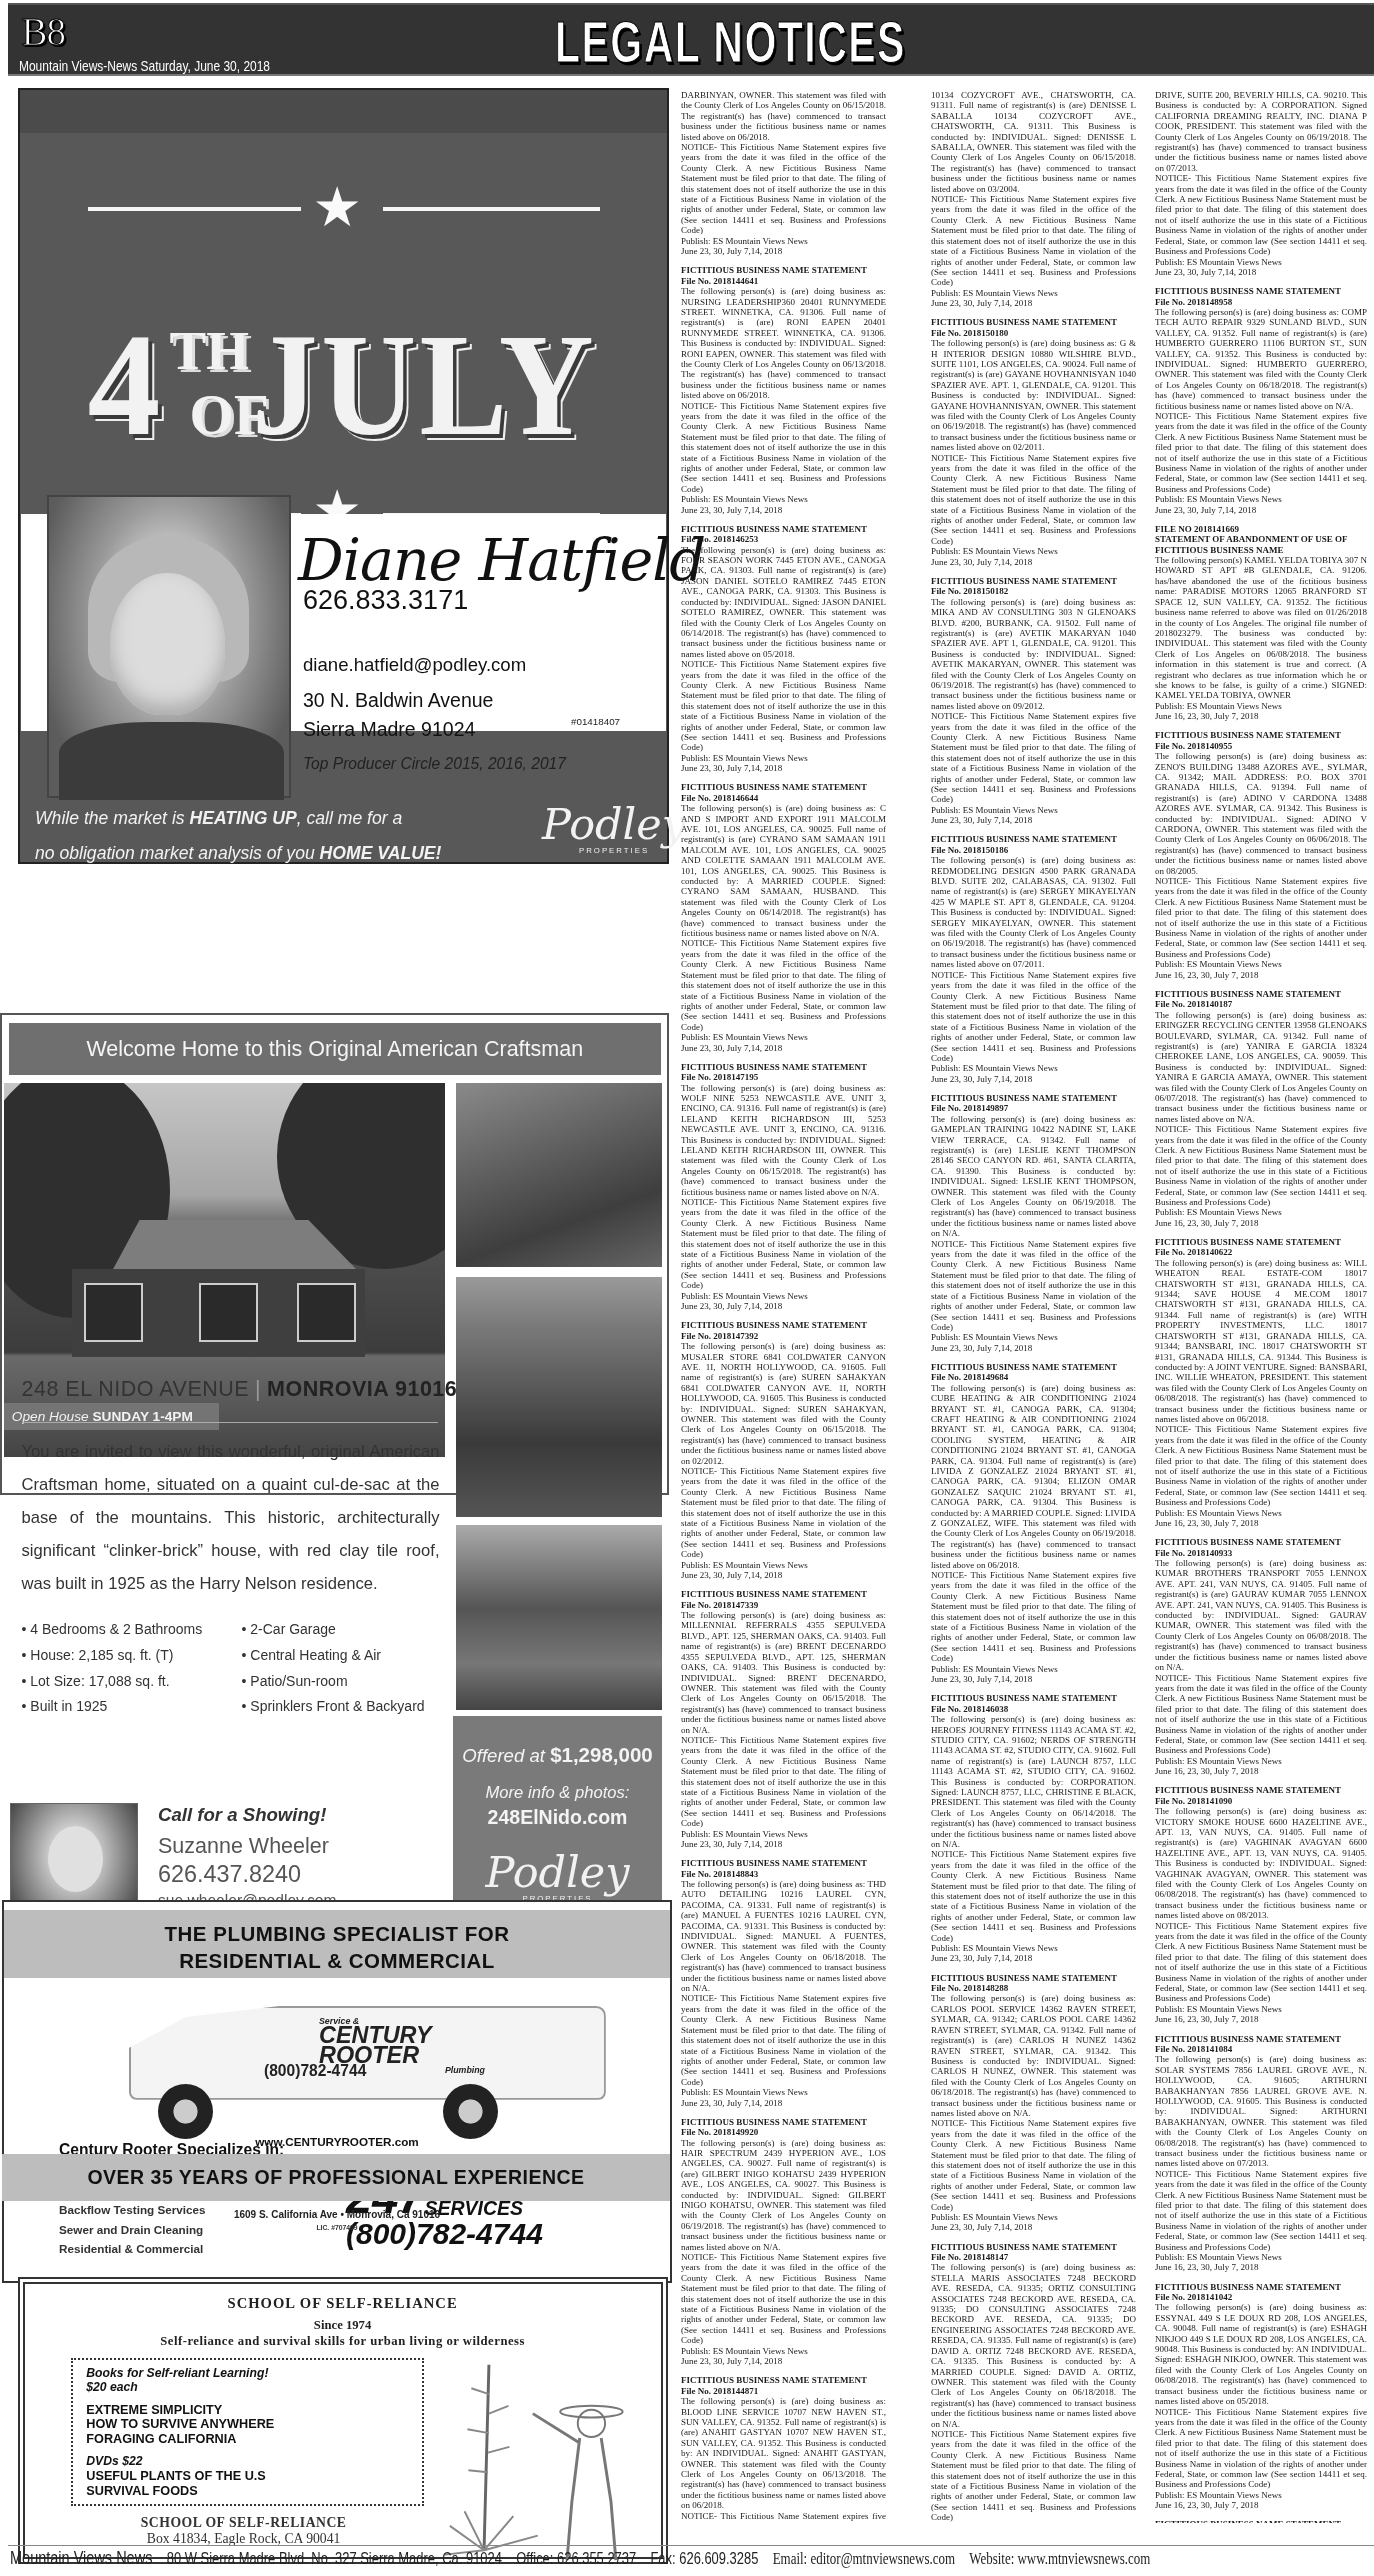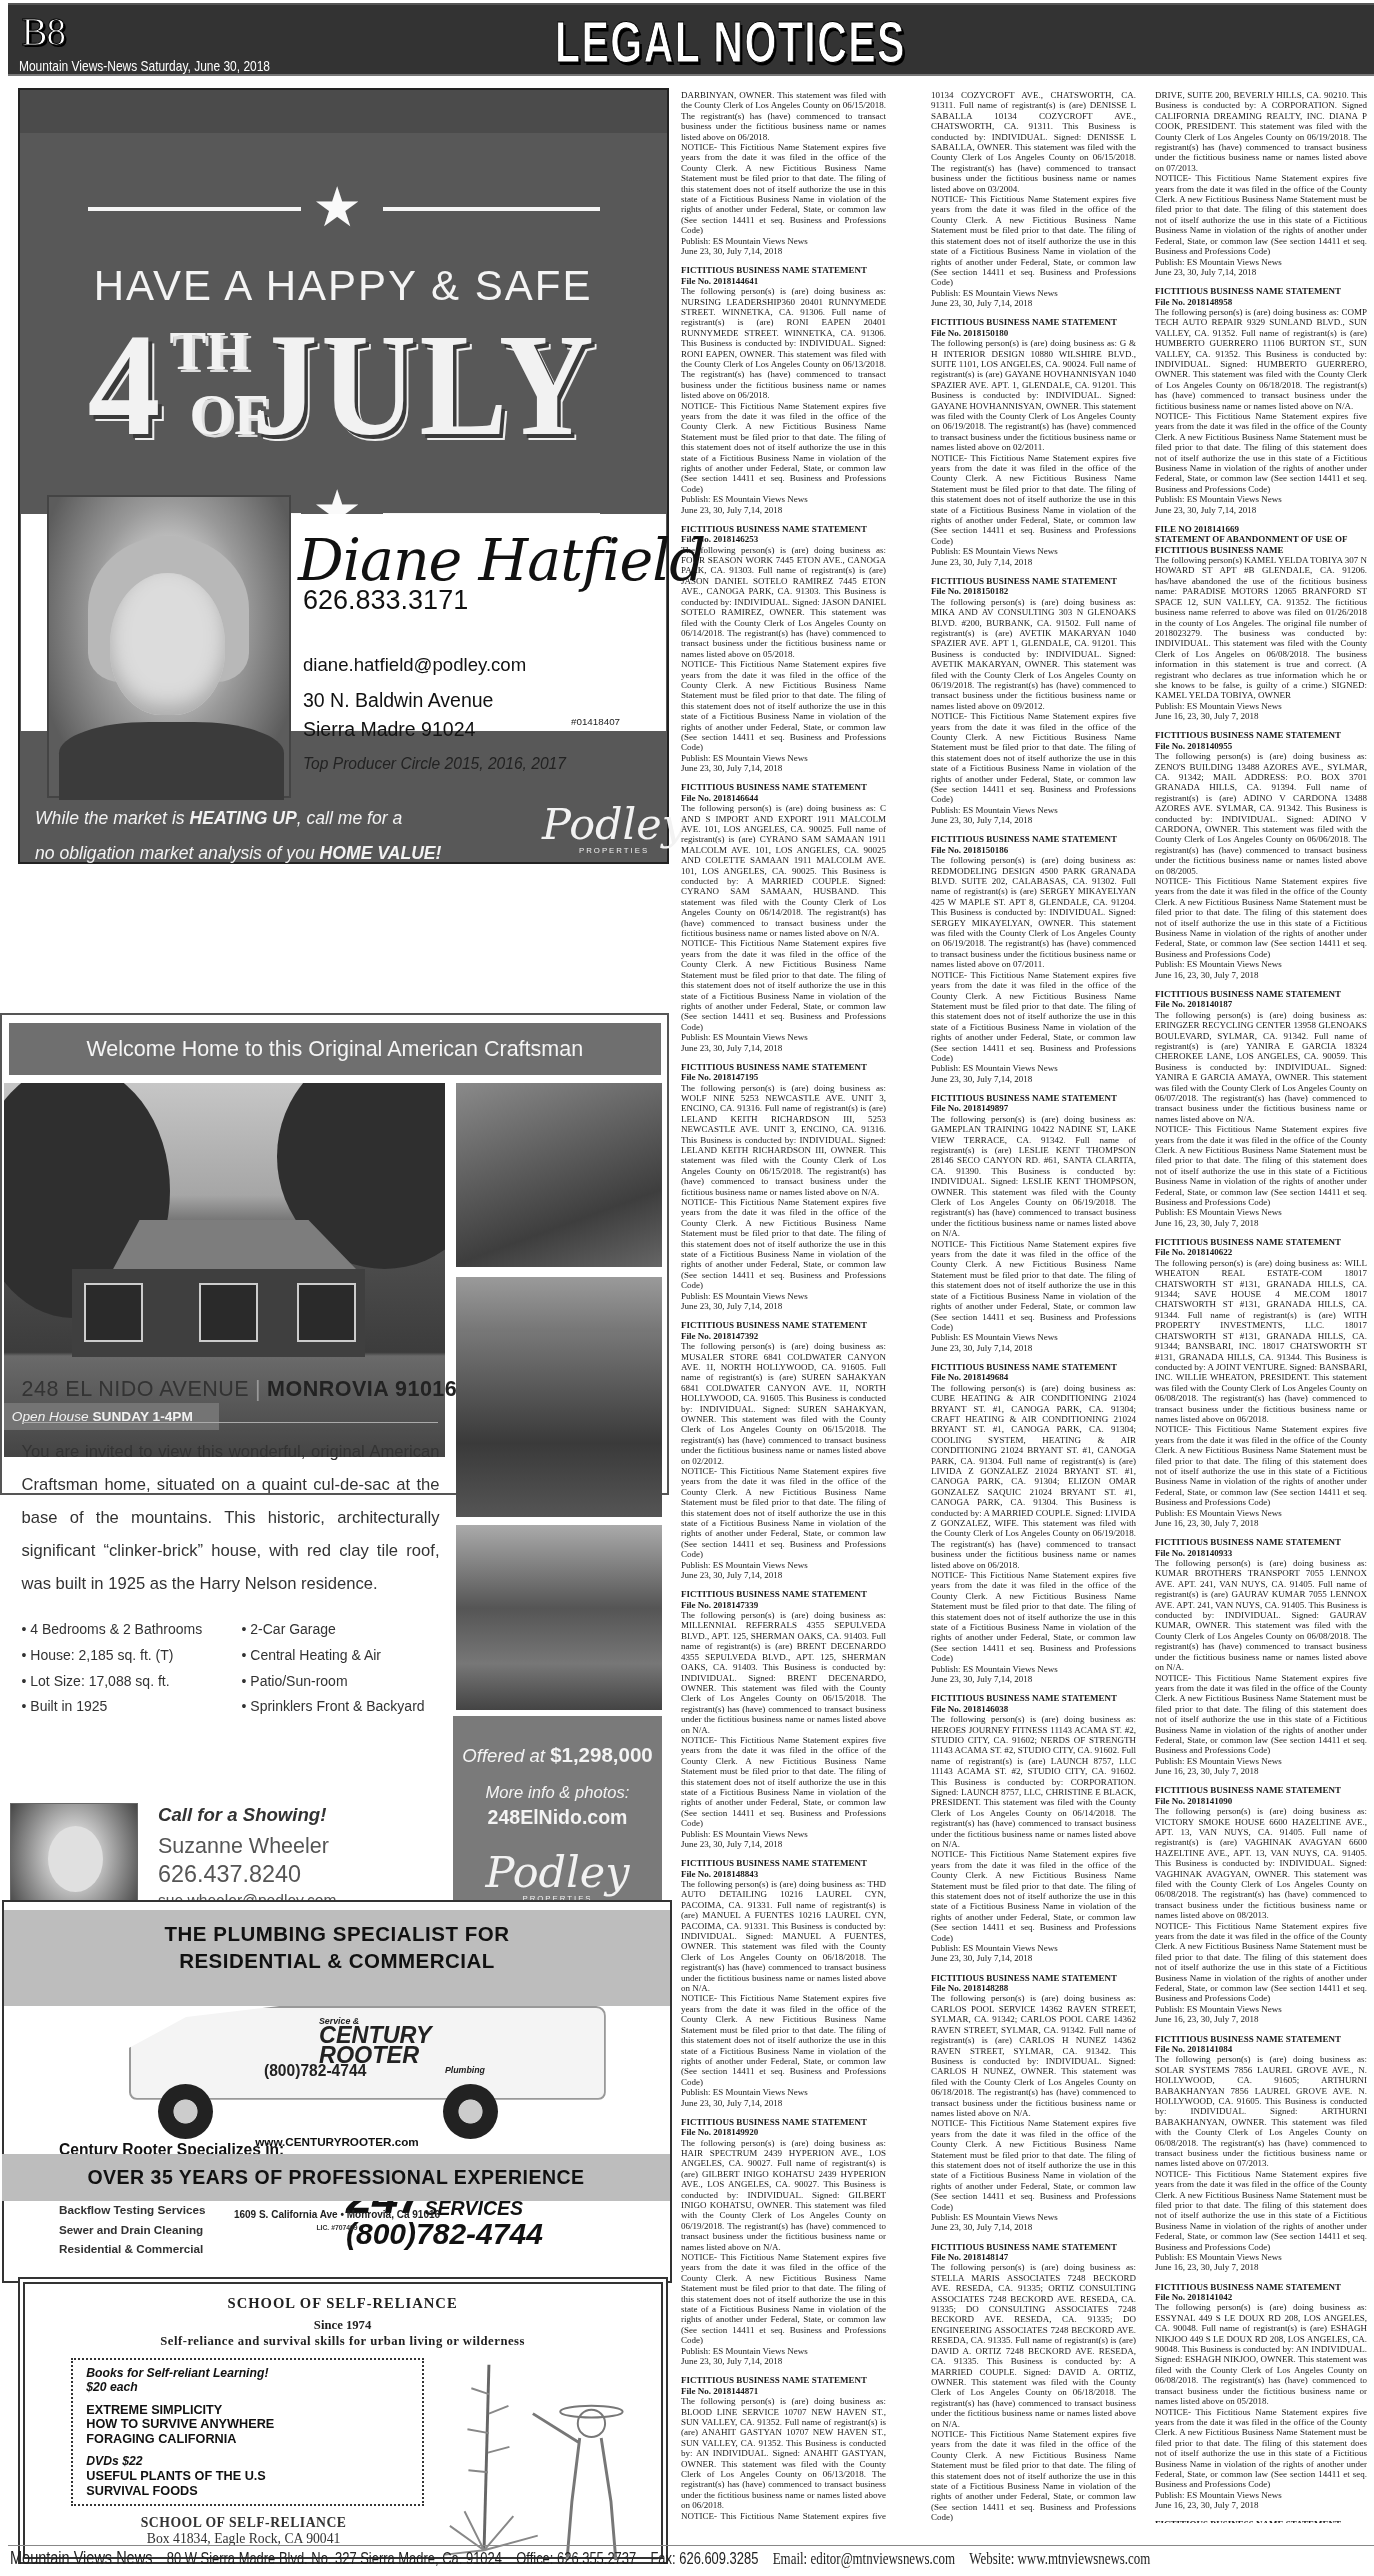--- a/index.html
+++ b/index.html
@@ -72,21 +72,21 @@
   .suz .body { position: absolute; left: 7.8px; top: 96px; width: 112px; height: 35px; border-radius: 40% 40% 0 0; background: #333; }
   .showing { position: absolute; left: 158px; top: 1804px; font-family: "Liberation Sans", sans-serif; color: #444; }
   .showing .cta { font-style: italic; font-weight: bold; font-size: 18.6px; color: #333; }
   .showing .nm { margin-top: 7.8px; font-size: 21.5px; color: #555; }
   .showing .ph { margin-top: 2px; font-size: 23.4px; color: #555; }
   .showing .em { margin-top: 3.9px; font-size: 15.6px; color: #555; }
   .showing .lic { margin-top: 5.9px; font-size: 9.8px; color: #666; }
 
   
   .ad-plumb { left: 2px; top: 1900px; width: 670px; height: 393px; border: 2px solid #333; background: #fff; }
-  .plumb-head { position: absolute; left: 0; top: 7.8px; width: 100%; height: 96px; background: #bdbdbd; text-align: center; font-family: "Liberation Sans", sans-serif; font-weight: bold; font-size: 20.5px; line-height: 27px; padding-top: 9.8px; color: #111; letter-spacing: 0.5px; }
+  .plumb-head { position: absolute; left: 0; top: 7.8px; width: 100%; height: 68px; background: #bdbdbd; text-align: center; font-family: "Liberation Sans", sans-serif; font-weight: bold; font-size: 20.5px; line-height: 27px; padding-top: 9.8px; color: #111; letter-spacing: 0.5px; }
   .van { position: absolute; left: 115px; top: 96px; width: 488px; height: 137px; }
   .van .bodyv { position: absolute; left: 9.8px; top: 7.8px; width: 477px; height: 94px; background: #f4f4f4; border: 2px solid #999; border-radius: 29px 9.8px 7.8px 7.8px; clip-path: polygon(0 45%, 12% 12%, 32% 0, 100% 0, 100% 100%, 0 100%); }
   .van .wheel { position: absolute; top: 86px; width: 55px; height: 55px; border-radius: 50%; background: radial-gradient(circle, #ccc 0 30%, #222 32% 100%); }
   .van .brand { position: absolute; left: 200px; top: 17.6px; font-family: "Liberation Sans", sans-serif; font-weight: bold; font-style: italic; font-size: 23.4px; line-height: 19.5px; color: #222; }
   .van .vphone { position: absolute; left: 145px; top: 64px; font-family: "Liberation Sans", sans-serif; font-weight: bold; font-size: 15.6px; color: #222; }
   .plumb-spec { position: absolute; left: 55px; top: 239px; font-family: "Liberation Sans", sans-serif; color: #111; }
   .plumb-spec .t { font-weight: bold; font-size: 15.6px; margin-bottom: 2px; }
   .plumb-spec .it { font-weight: bold; font-size: 11.7px; line-height: 19.5px; color: #333; }
   .emerg { position: absolute; left: 342px; top: 283px; font-family: "Liberation Sans", sans-serif; color: #111; }
   .emerg .n { font-weight: bold; font-style: italic; font-size: 47px; line-height: 43px; display: inline-block; }
@@ -134,21 +134,20 @@
   <div class="page-no">B8</div>
   <div class="paper-date">Mountain Views-News   Saturday, June 30, 2018</div>
   <div class="section-title">LEGAL NOTICES</div>
 </header>
 
 <section class="ad ad-july">
   <div class="july-band-top"></div>
   <div class="july-line" style="left:68px;top:117px;width:213px;"></div>
   <div class="july-star" style="left:293px;top:90px;">★</div>
   <div class="july-line" style="left:363px;top:117px;width:217px;"></div>
-  <div class="july-greeting">HAVE A HAPPY &amp; SAFE</div>
   <div class="july-big">
     <span class="four">4</span>
     <span class="th">TH</span>
     <span class="of">OF</span>
     <span class="july">JULY</span>
   </div>
   <div class="july-line" style="left:68px;top:423px;width:213px;"></div>
   <div class="july-star" style="left:293px;top:393px;">★</div>
   <div class="july-line" style="left:363px;top:423px;width:217px;"></div>
 </section>

